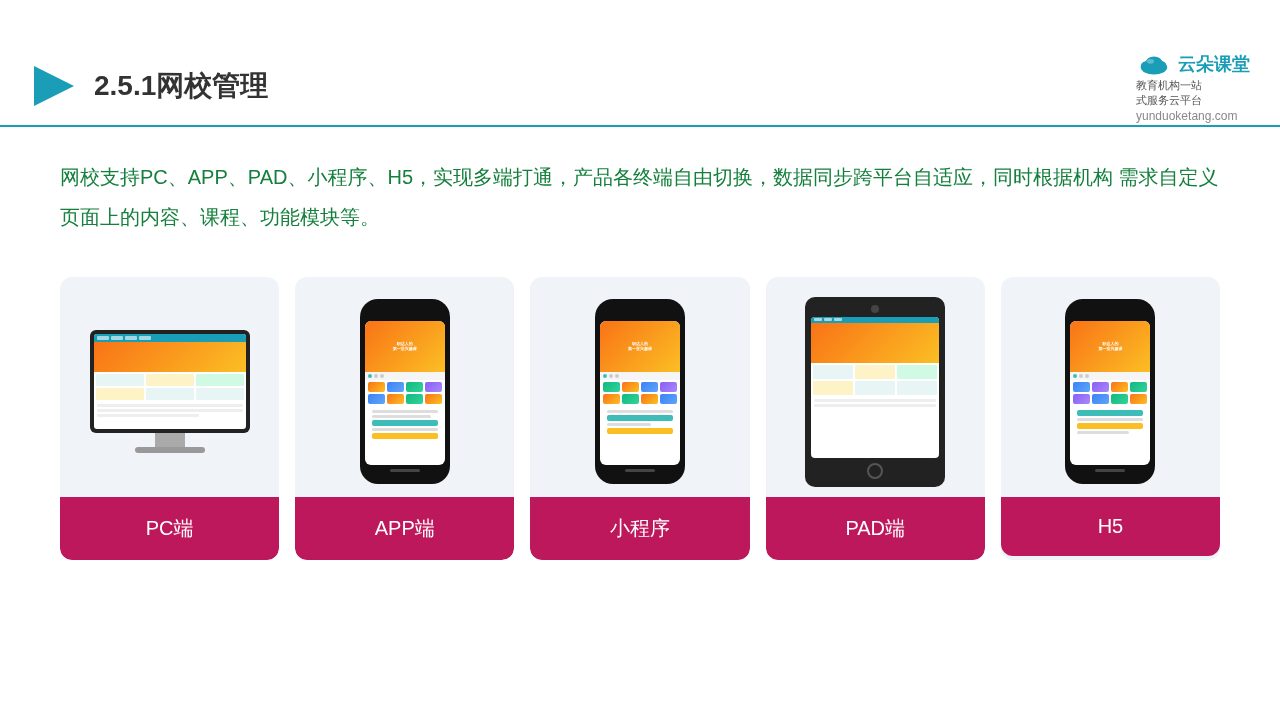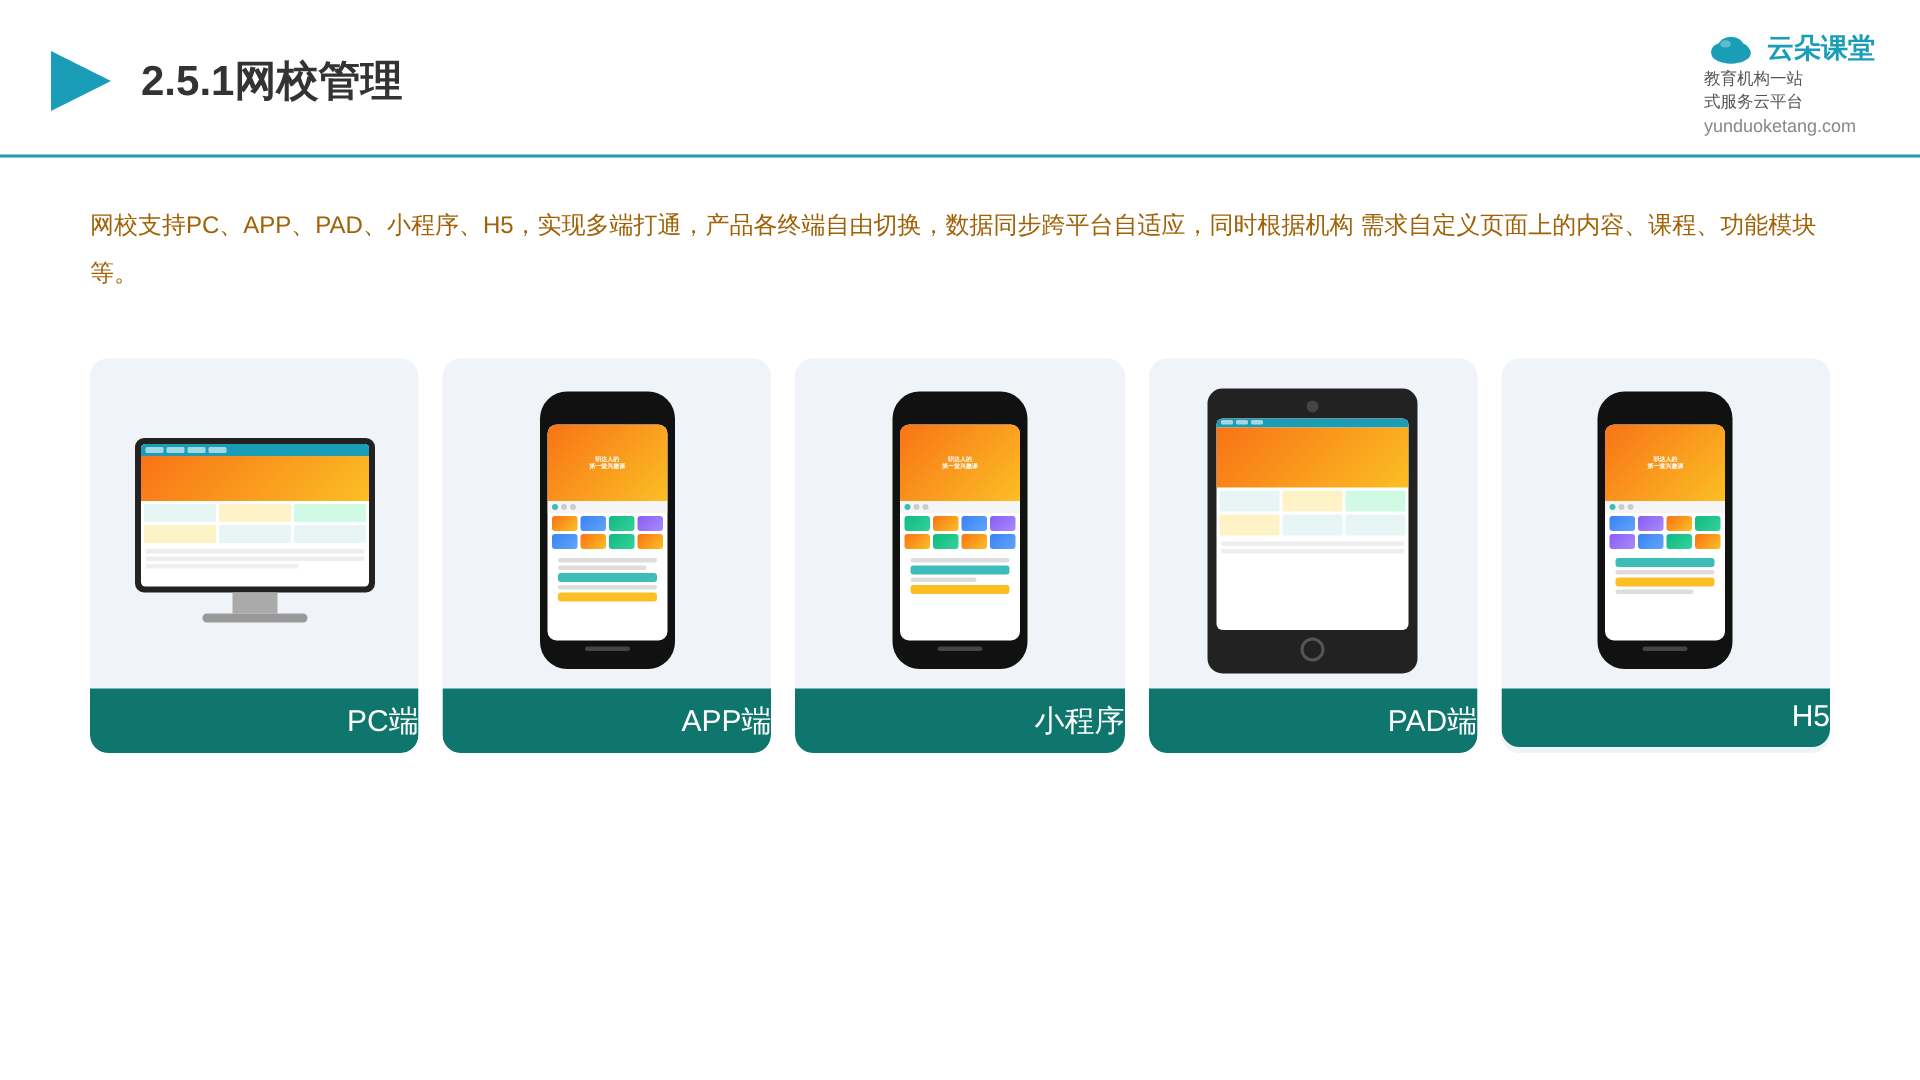--- a/index.html
+++ b/index.html
@@ -9,22 +9,23 @@
       background: #fff;
       font-family: 'Microsoft YaHei', 'PingFang SC', sans-serif;
       overflow: hidden;
     }
 
     
     .header {
       display: flex;
       align-items: center;
       justify-content: space-between;
-      padding: 18px 30px 12px 30px;
+      padding: 18px 30px 2px 30px;
       border-bottom: 2px solid #1a9eb8;
+      margin-top: 32px;
     }
     .header-left {
       display: flex;
       align-items: center;
       gap: 16px;
     }
     .play-icon {
       width: 48px;
       height: 48px;
     }
@@ -55,22 +56,22 @@
       line-height: 1.4;
     }
     .logo-url {
       font-size: 12px;
       color: #888;
     }
 
     
     .description {
       padding: 30px 60px 10px 60px;
-      font-size: 16px;
-      color: #a16207;
+      font-size: 20px;
+      color: #15803d;
       line-height: 2;
     }
 
     
     .cards-container {
       display: flex;
       gap: 16px;
       padding: 30px 60px 30px 60px;
       justify-content: center;
     }
@@ -90,25 +91,25 @@
       width: 100%;
       height: 220px;
       display: flex;
       align-items: center;
       justify-content: center;
       padding: 20px 15px 10px 15px;
     }
 
     .card-label {
       width: 100%;
-      background: #0f766e;
+      background: #be185d;
       color: #fff;
-      text-align: right;
+      text-align: center;
       font-size: 20px;
-      padding: 8px 0;
+      padding: 18px 0;
       font-weight: 500;
       border-radius: 0 0 12px 12px;
     }
 
     
     
     .monitor {
       display: flex;
       flex-direction: column;
       align-items: center;

